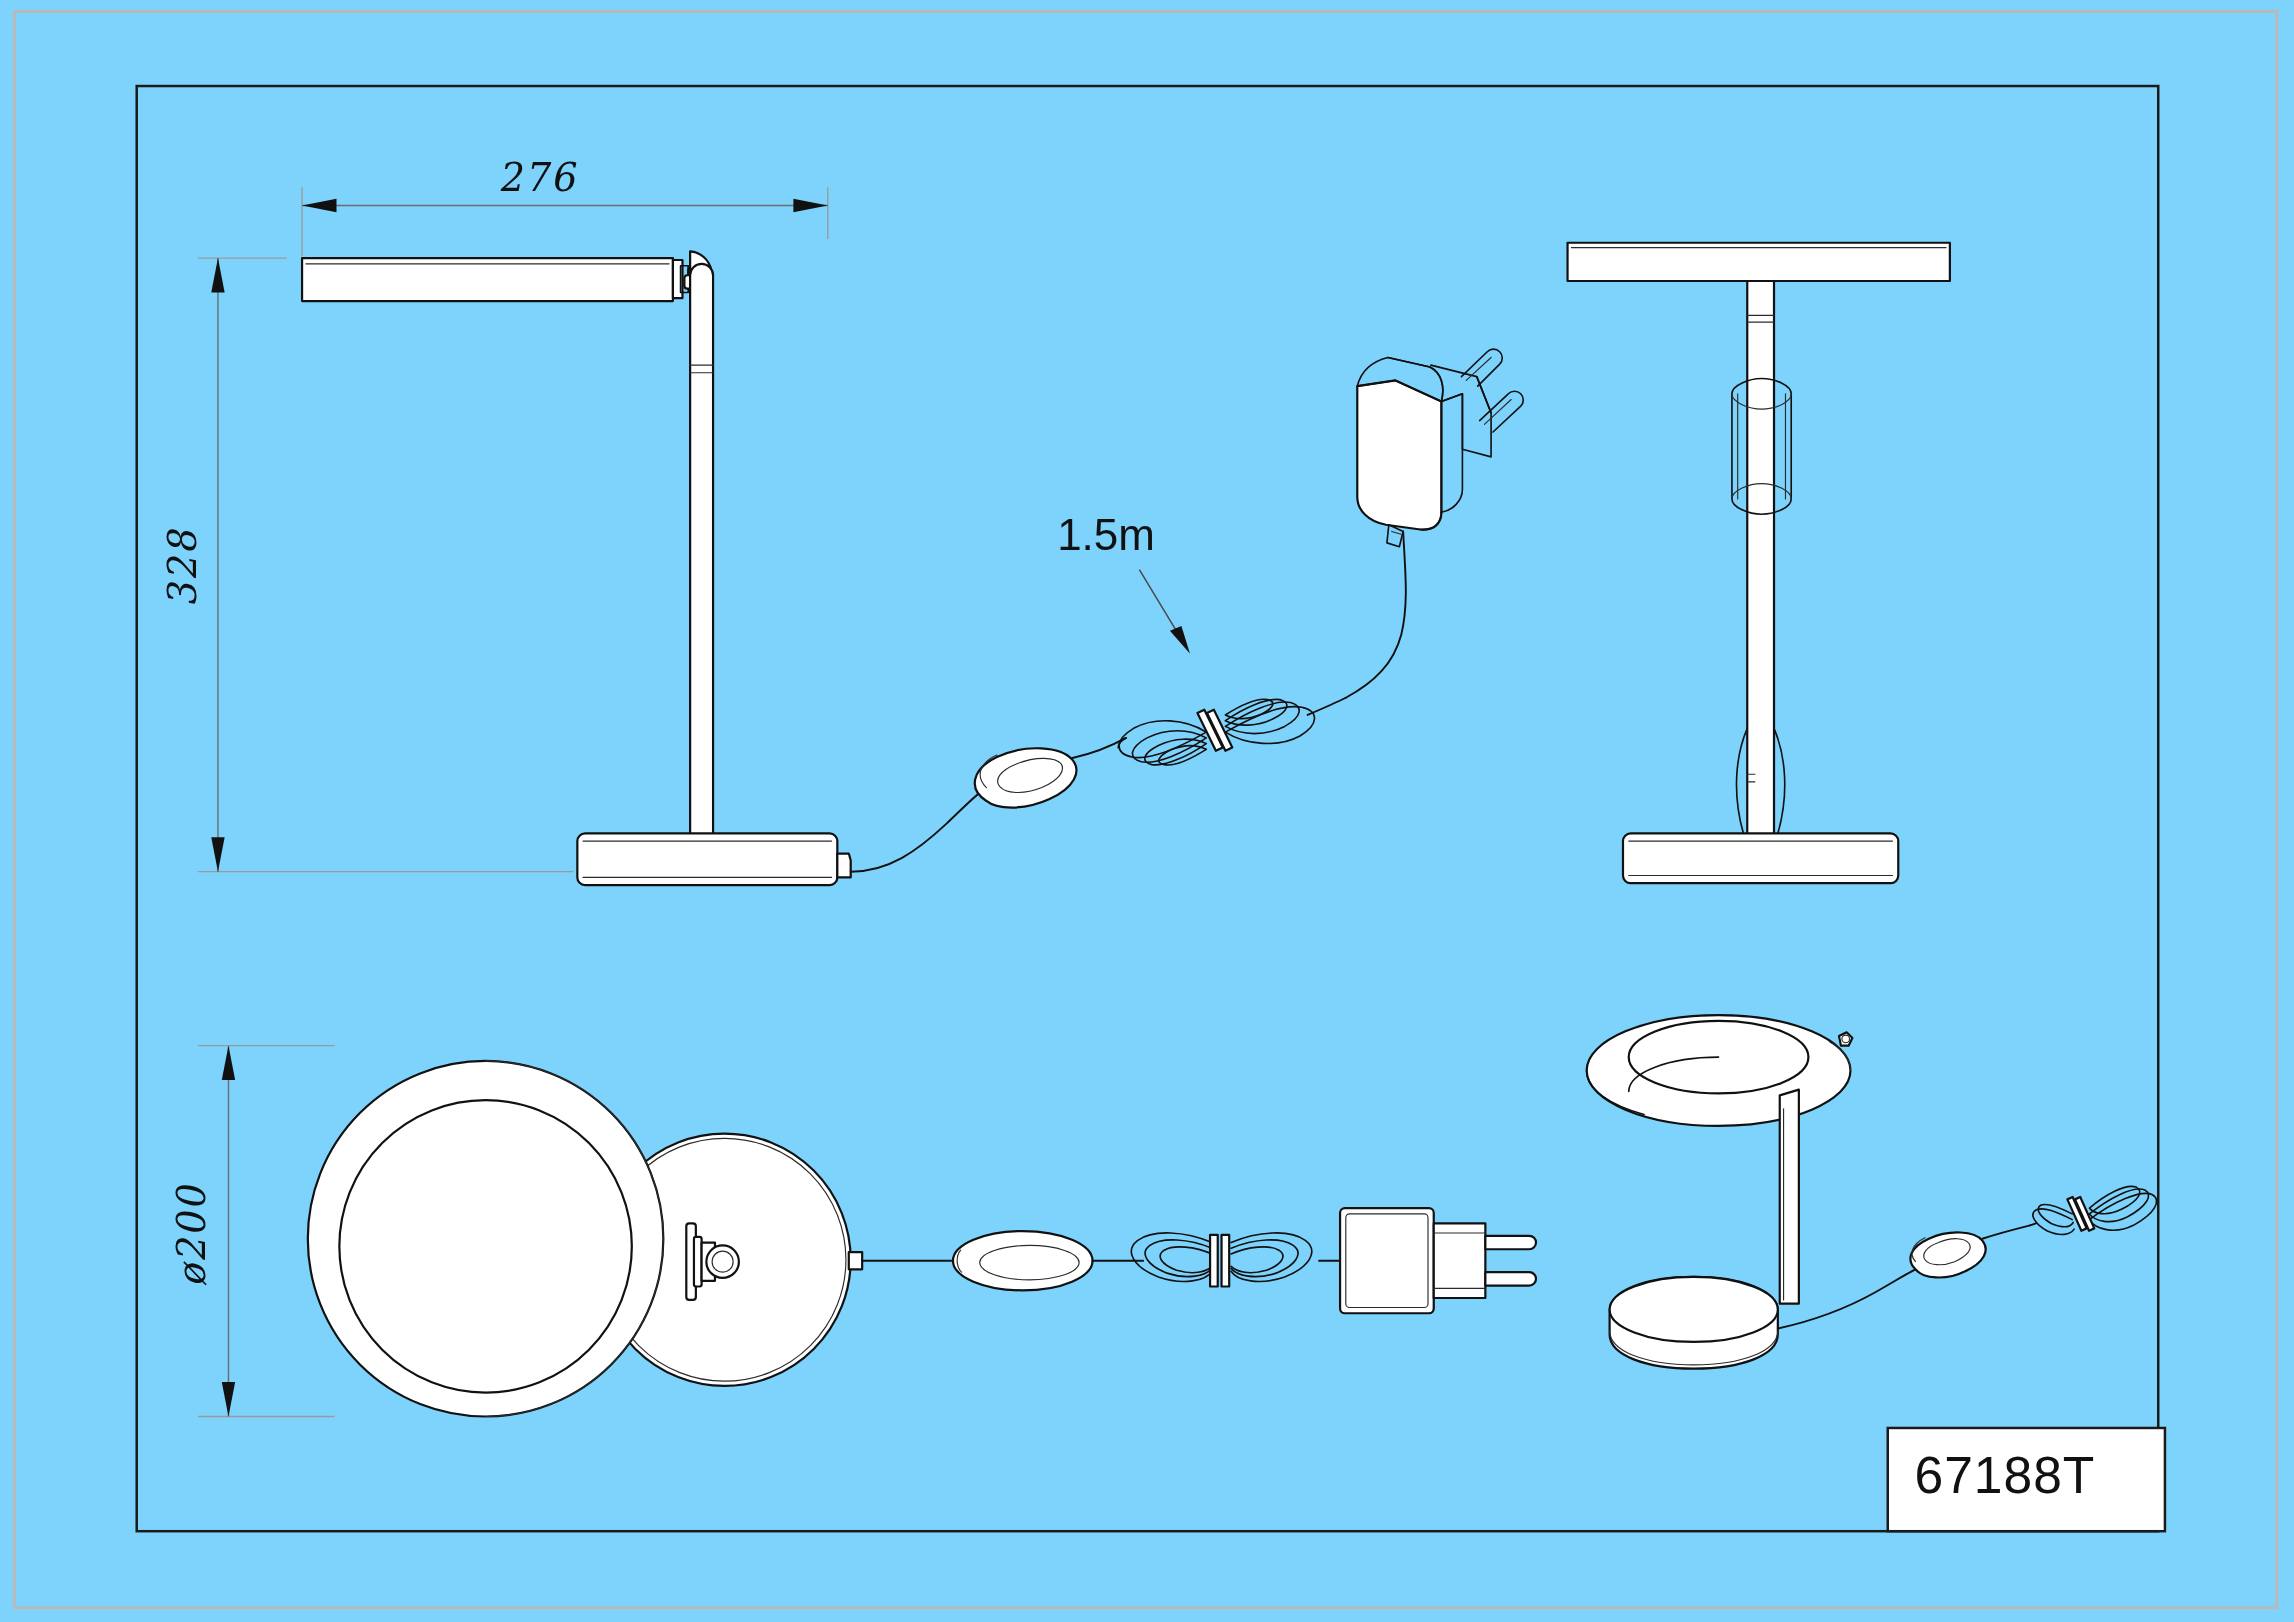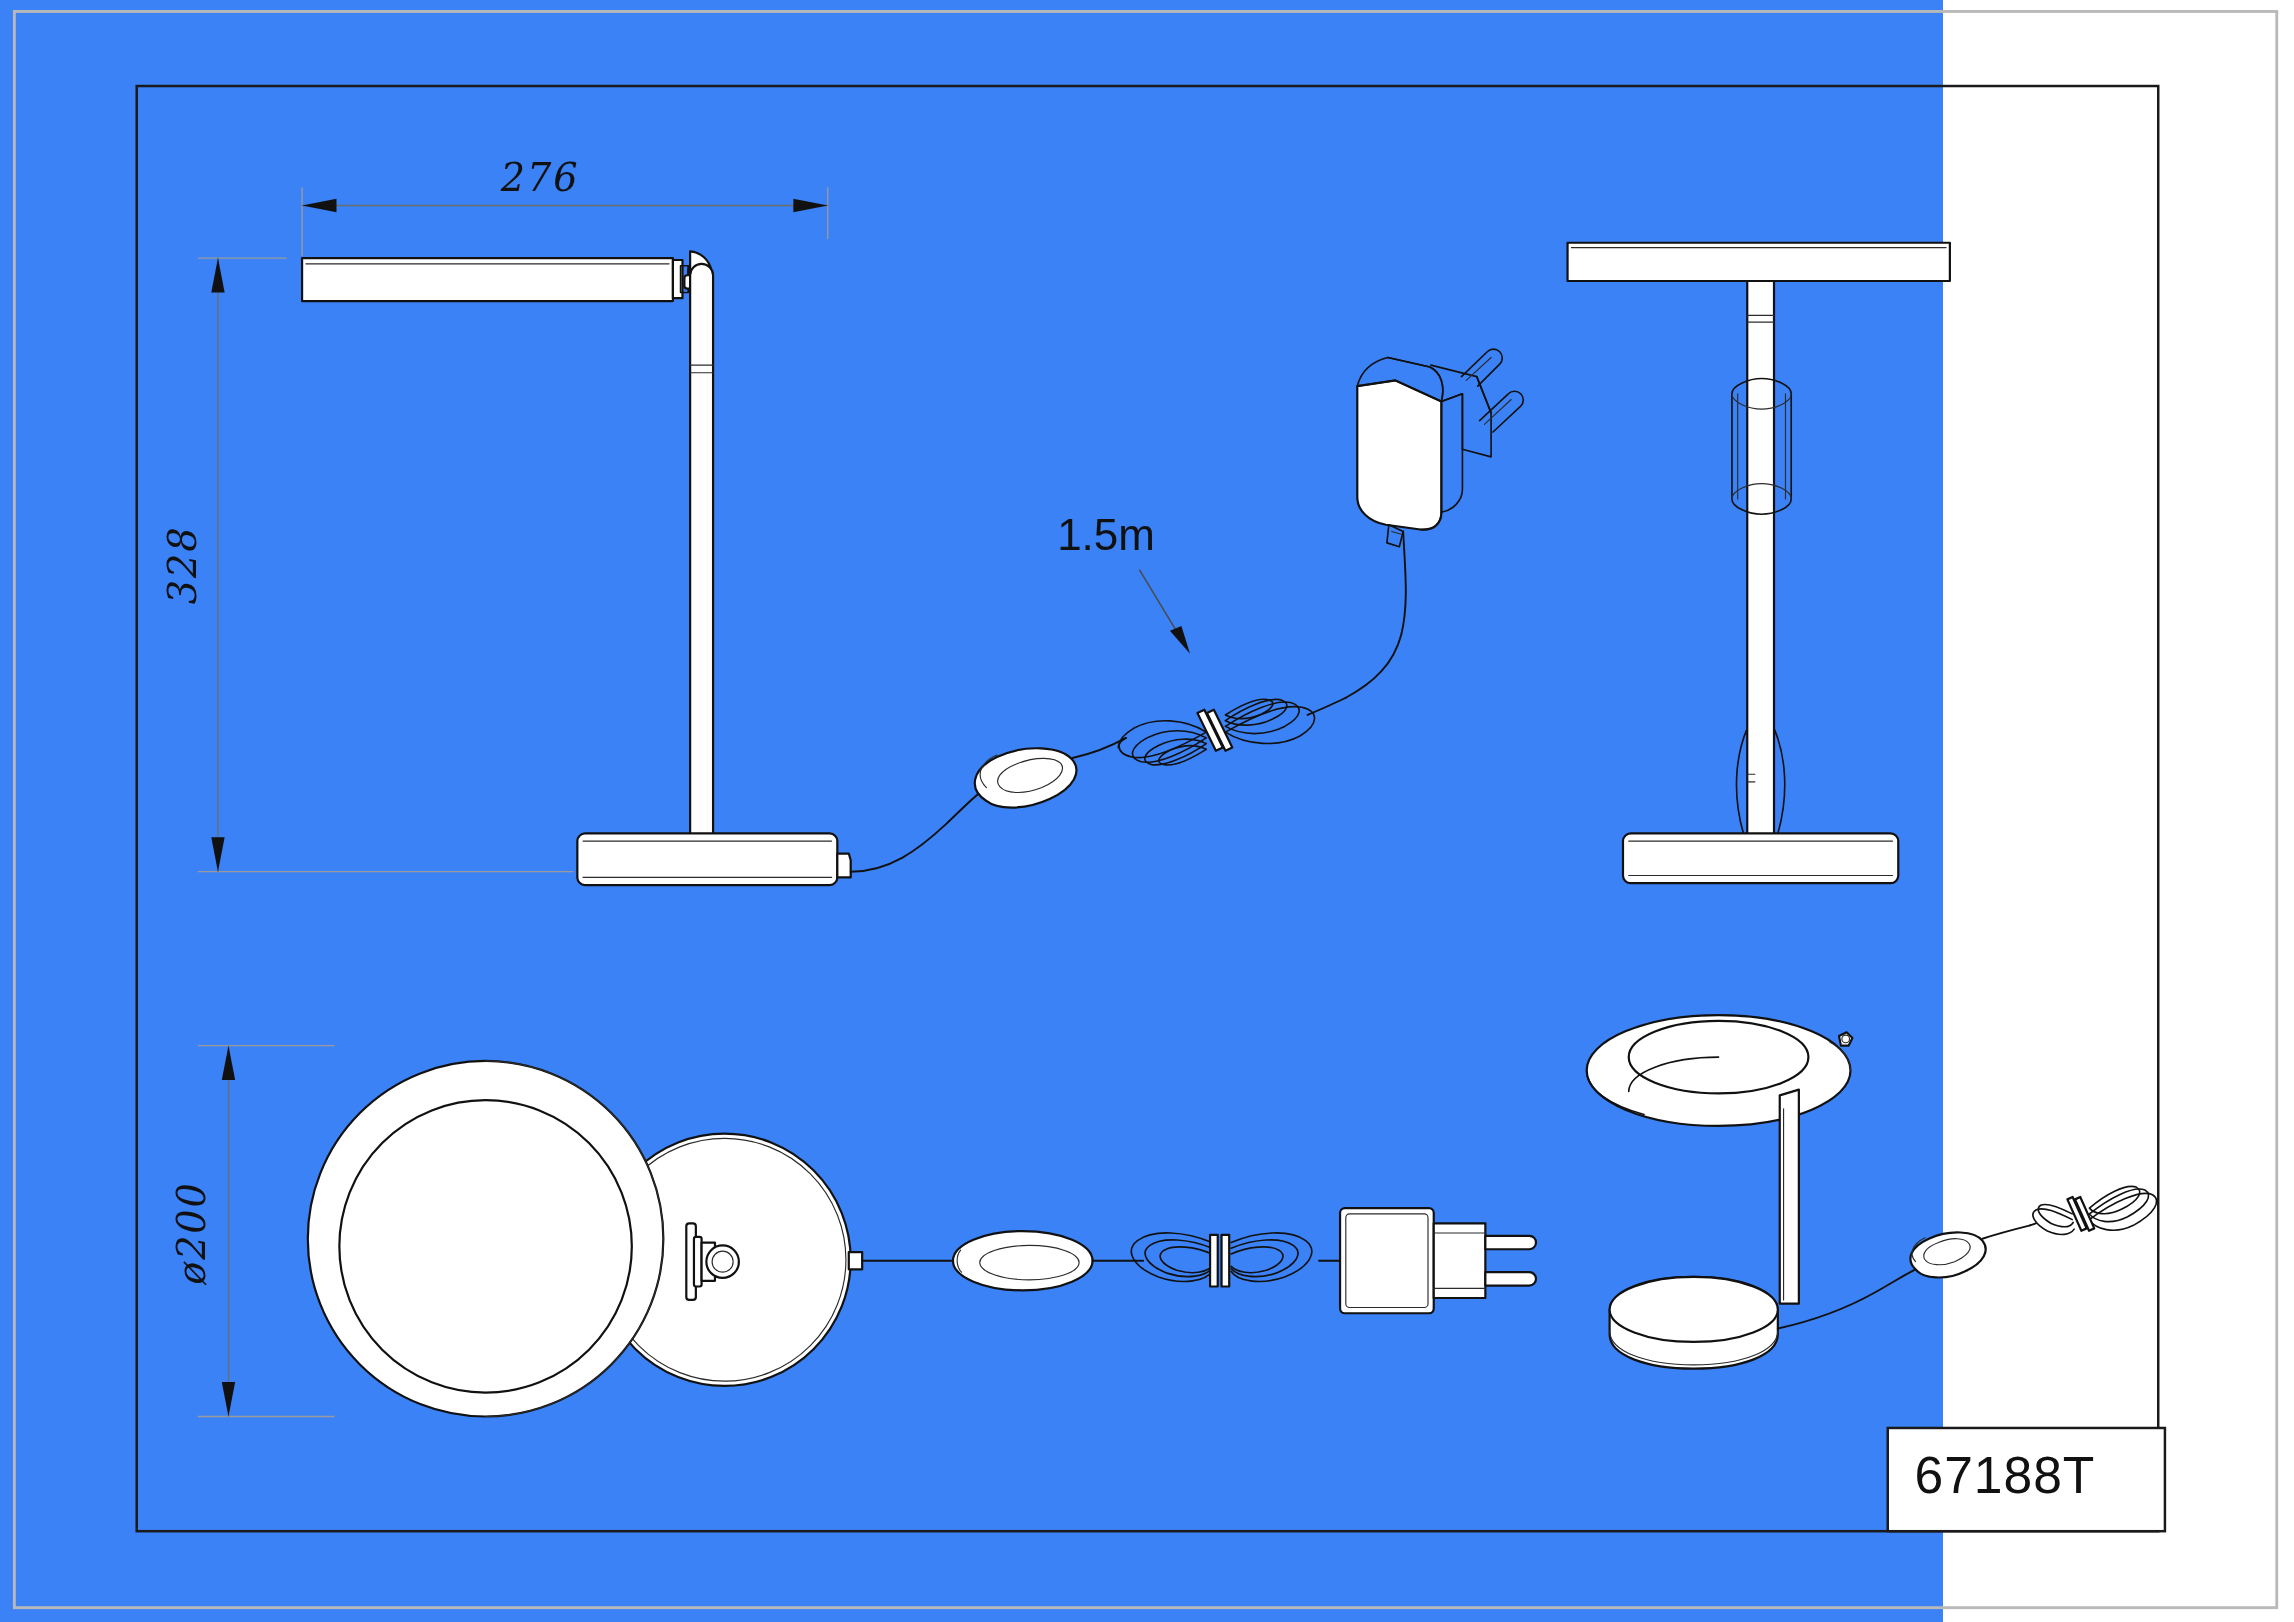--- a/index.html
+++ b/index.html
@@ -9,23 +9,23 @@
     background: #ffffff;
   }
   body {
     width: 2294px;
     height: 1622px;
     font-family: "Liberation Sans", sans-serif;
     overflow: hidden;
   }
   #sheet {
     position: relative;
-    width: 1943px;
+    width: 2294px;
     height: 1622px;
-    background: #3b82f6;
+    background: #7dd3fc;
   }
   #sheet svg {
     position: absolute;
     top: 0;
     left: 0;
     display: block;
   }
   .outer-border {
     fill: none;
     stroke: #b9b9b9;

